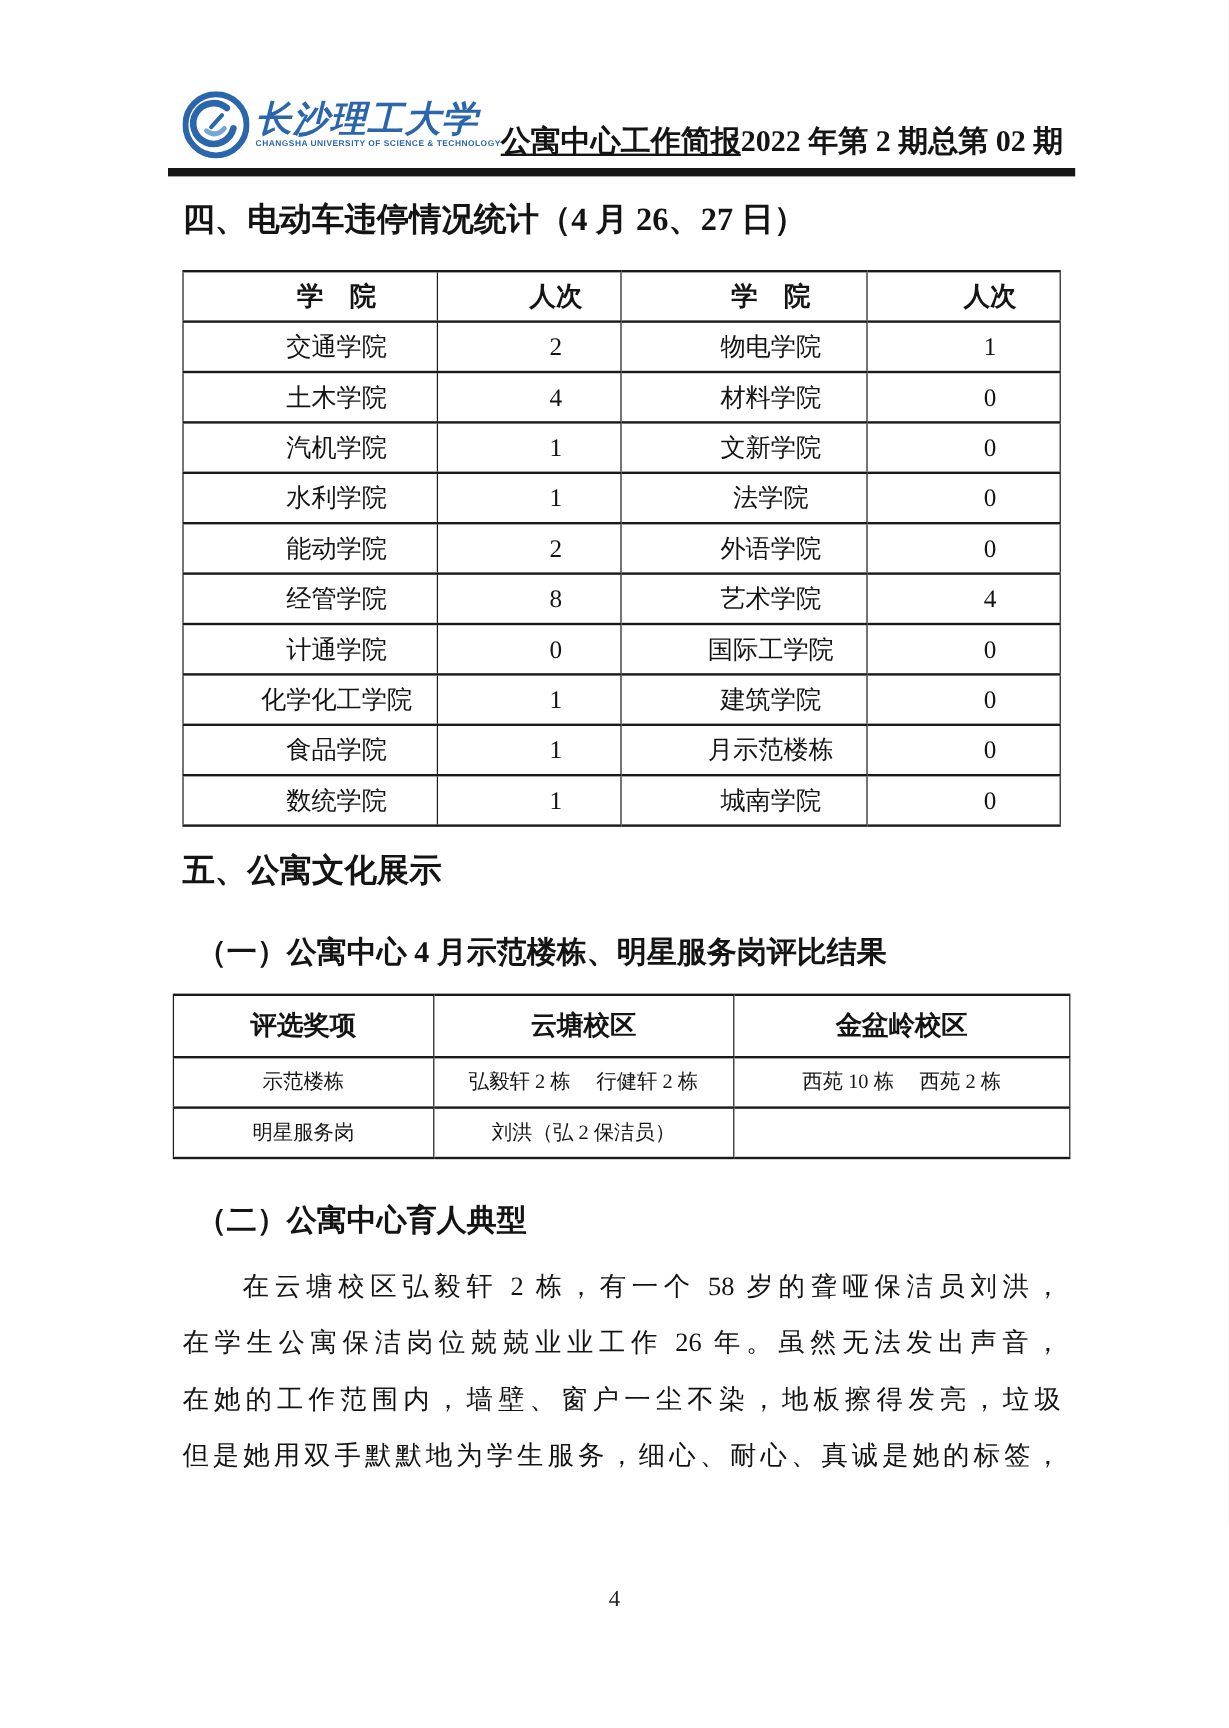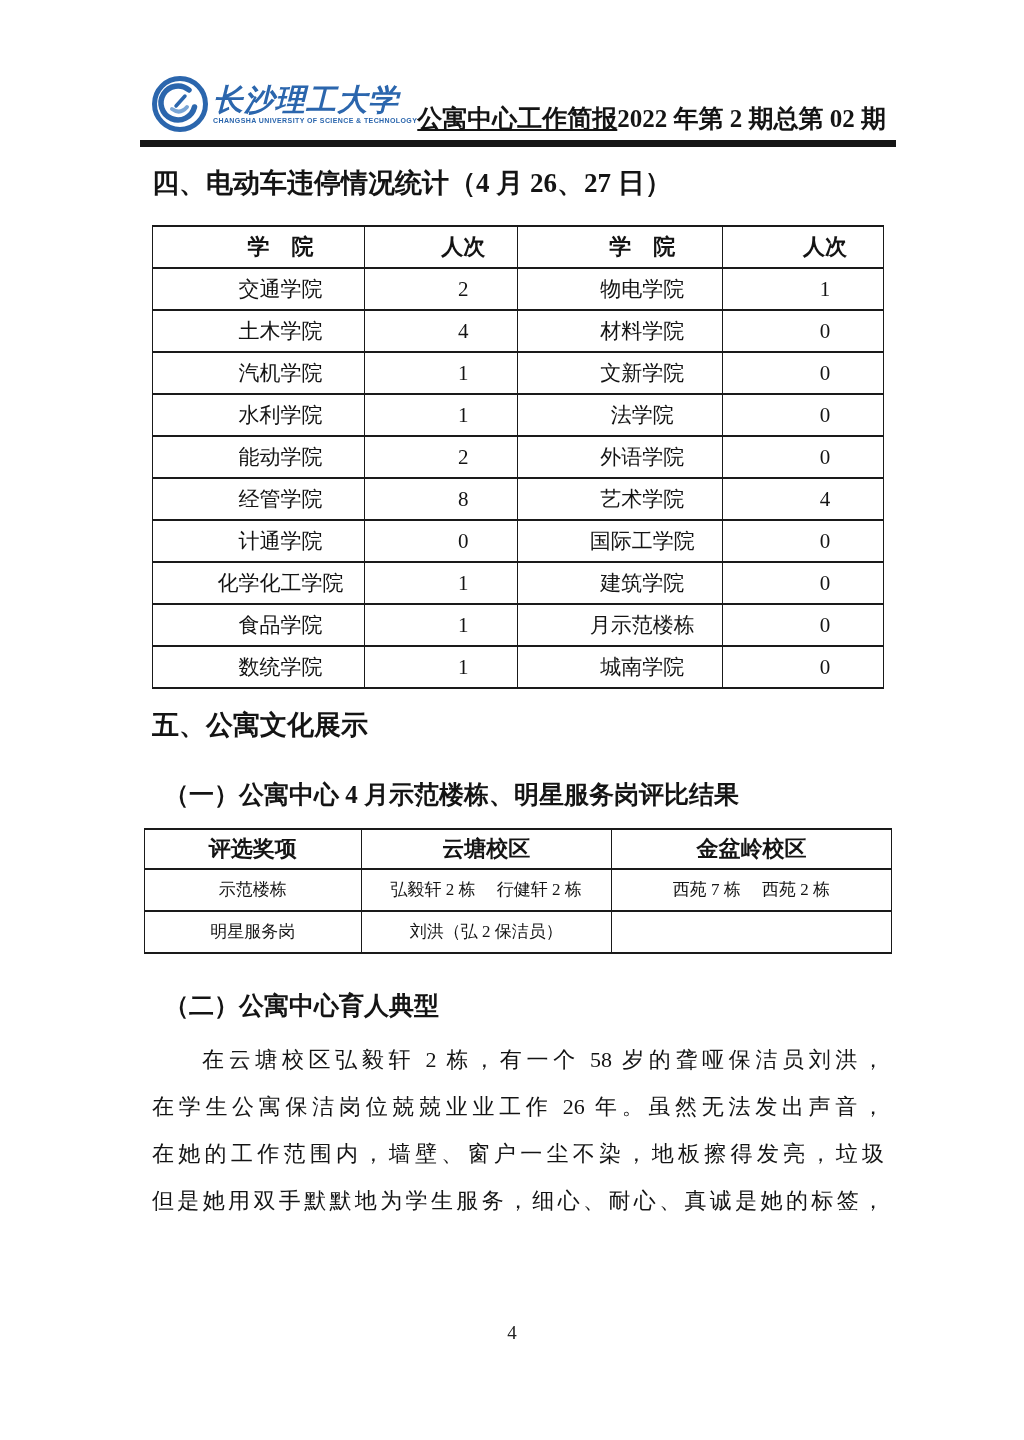--- a/index.html
+++ b/index.html
@@ -50,21 +50,21 @@
   .stats-table td { height:42px; font-size:21px; font-weight:normal; }
   .stats-table .c1 { width:29%; } .stats-table .c2 { width:21%; }
   .stats-table .c3 { width:28%; } .stats-table .c4 { width:22%; }
 
   .award-table { margin:16px 0 0 -8px; width:748px; }
   .award-table th, .award-table td {
     border-left:1px solid #1a1a1a; border-right:1px solid #1a1a1a;
     border-top:2px solid #1a1a1a; border-bottom:2px solid #1a1a1a;
     text-align:center; vertical-align:middle;
   }
-  .award-table th { height:40px; font-size:22px; font-weight:bold; }
+  .award-table th { height:52px; font-size:22px; font-weight:bold; }
   .award-table td { height:42px; font-size:17px; }
   .award-table .a1 { width:29%; } .award-table .a2 { width:33.5%; } .award-table .a3 { width:37.5%; }
 
   
   .para { margin-top:14px; }
   .para-line {
     font-size:22px; line-height:47px; white-space:nowrap;
     text-align:justify; text-align-last:justify; width:100%;
   }
   .para-line.indent { text-indent:50px; }
@@ -183,21 +183,21 @@
         <tr>
           <th class="a1">评选奖项</th>
           <th class="a2">云塘校区</th>
           <th class="a3">金盆岭校区</th>
         </tr>
       </thead>
       <tbody>
         <tr>
           <td>示范楼栋</td>
           <td>弘毅轩 2 栋　 行健轩 2 栋</td>
-          <td>西苑 7 栋　 西苑 2 栋</td>
+          <td>西苑 10 栋　 西苑 2 栋</td>
         </tr>
         <tr>
           <td>明星服务岗</td>
           <td>刘洪（弘 2 保洁员）</td>
           <td></td>
         </tr>
       </tbody>
     </table>
 
     <h3 class="sub-title">（二）公寓中心育人典型</h3>

